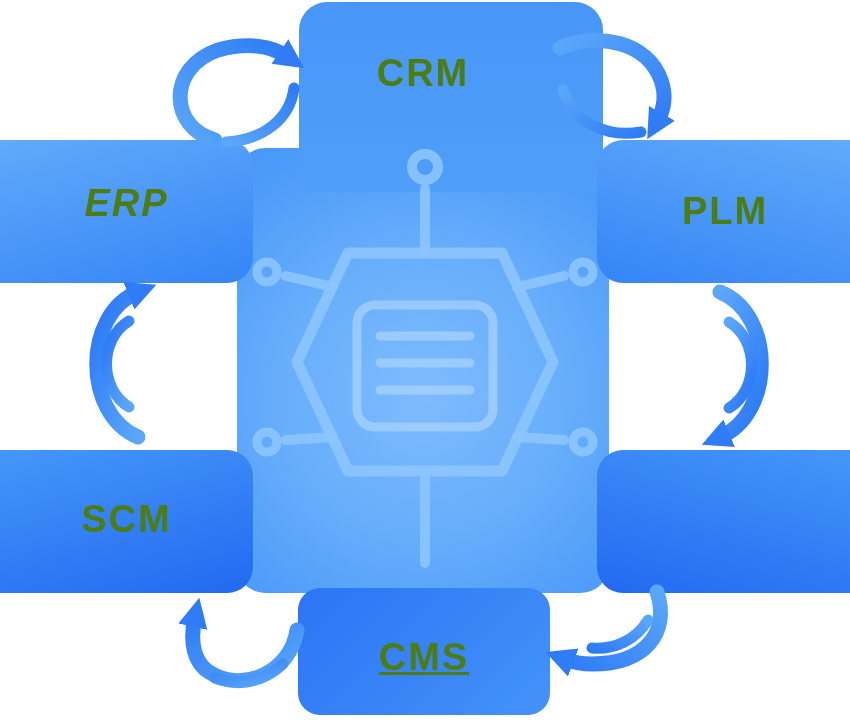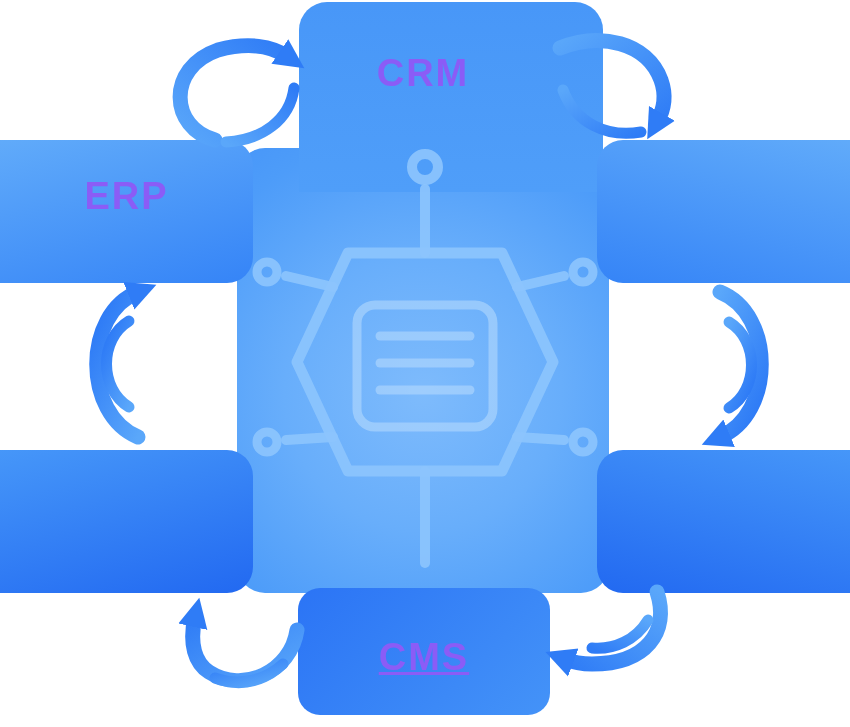--- a/index.html
+++ b/index.html
@@ -20,25 +20,25 @@
     background:linear-gradient(165deg,#62acfa 0%,#3584f7 100%);}
   .plm{left:597px;top:140px;width:279px;height:143px;border-radius:26px;
     background:linear-gradient(195deg,#62acfa 0%,#3584f7 100%);}
   .scm{left:-26px;top:450px;width:279px;height:143px;border-radius:26px;
     background:linear-gradient(165deg,#4798f9 0%,#2269f1 100%);}
   .hrms{left:597px;top:450px;width:279px;height:143px;border-radius:26px;
     background:linear-gradient(195deg,#4798f9 0%,#2269f1 100%);}
   .cms{left:298px;top:588px;width:252px;height:127px;border-radius:22px;
     background:linear-gradient(135deg,#2b74f5 0%,#4493f8 100%);}
   .label{
-    position:absolute;color:#8b5cf6;font-weight:bold;font-size:38px;
+    position:absolute;color:#4d7c0f;font-weight:bold;font-size:38px;
     letter-spacing:2px;text-align:center;line-height:1;z-index:5;
   }
   .lab-crm {left:237px;top:54px;width:372px;}
-  .lab-erp {left:0;top:177px;width:253px;}
+  .lab-erp {left:0;top:184px;width:253px;font-style:italic;}
   .lab-plm {left:600px;top:192px;width:250px;}
   .lab-scm {left:0;top:500px;width:253px;}
   .lab-hrms{left:600px;top:500px;width:250px;}
   .lab-cms {left:298px;top:638px;width:252px;text-decoration:underline;}
   svg.arrow,svg.chip{position:absolute;z-index:4;overflow:visible;}
 </style>
 </head>
 <body>
 
 <div class="canvas">
@@ -154,15 +154,17 @@
       <marker id="ah6" viewBox="0 0 10 10" refX="3" refY="5" markerWidth="2.2" markerHeight="2.2" orient="auto">
         <path d="M0,0.5 L9,5 L0,9.5 Z" fill="#2f7cf6"></path>
       </marker>
     </defs>
     <path d="M 90 165 C 35 142 35 42 90 20" fill="none" stroke="url(#ag6)" stroke-width="15" stroke-linecap="round" marker-end="url(#ah6)"></path>
     <path d="M 81 135 C 51 117 51 67 81 49" fill="none" stroke="url(#ag6)" stroke-width="11" stroke-linecap="round"></path>
   </svg>
 
   <div class="label lab-crm">CRM</div>
   <div class="label lab-erp">ERP</div>
+  <div class="label lab-plm">PLM</div>
+  <div class="label lab-scm">SCM</div>
   <div class="label lab-cms">CMS</div>
 
 </div>
 
 </body></html>

